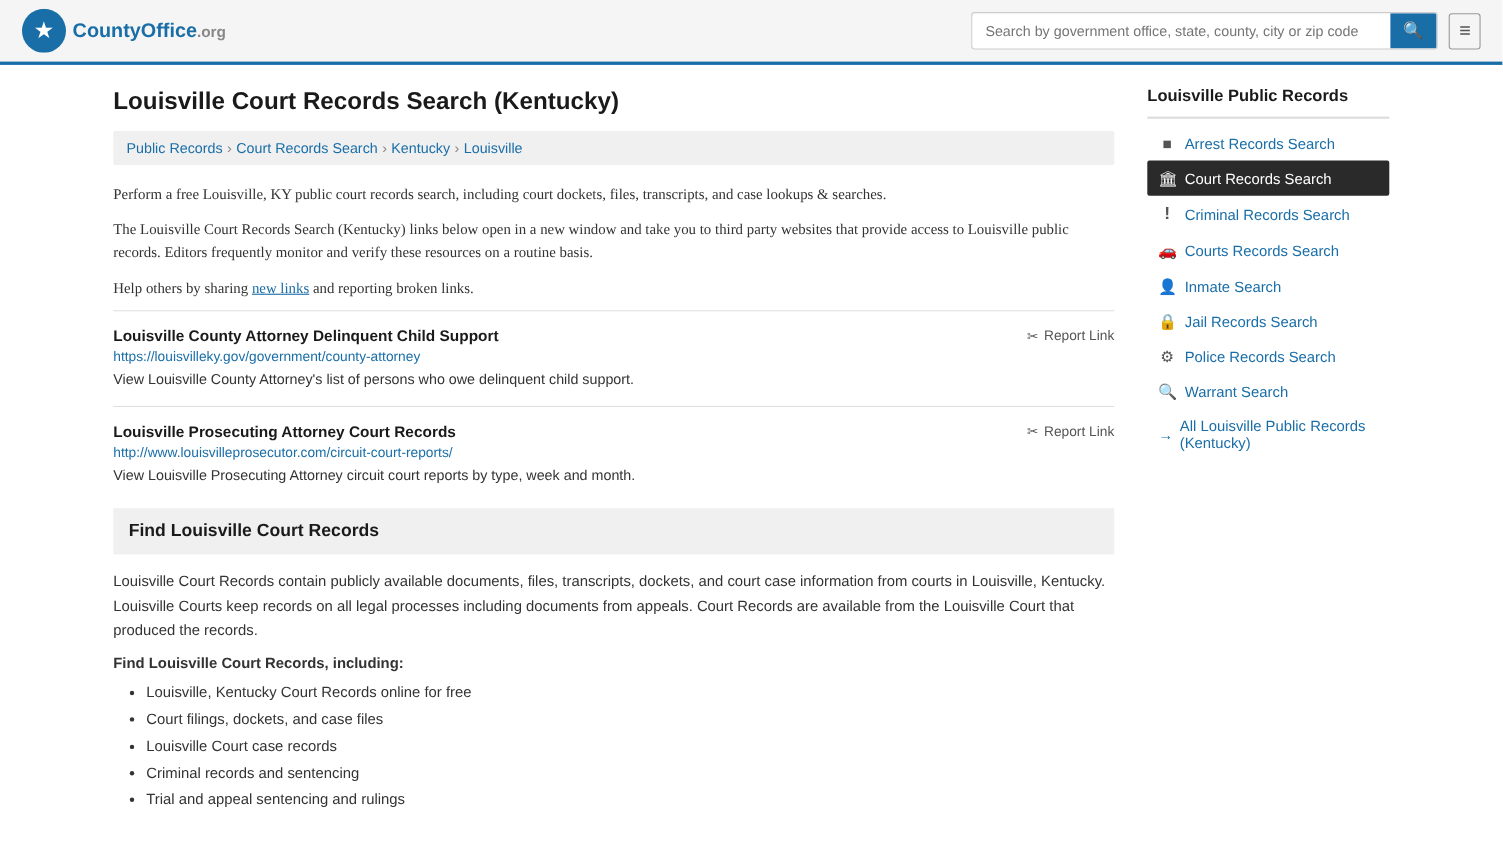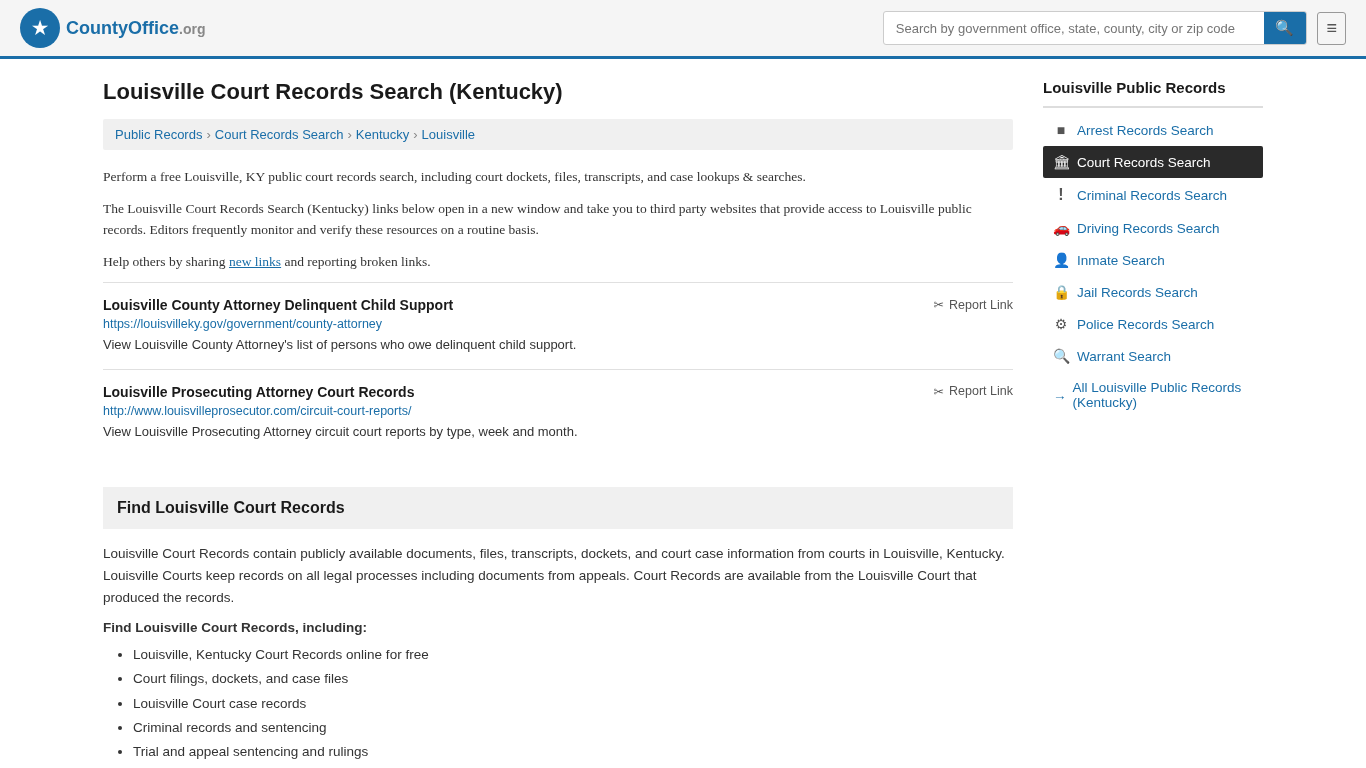--- a/index.html
+++ b/index.html
@@ -120,21 +120,21 @@
     }
 
     
     .record-item {
       border-top: 1px solid #e0e0e0;
       padding: 14px 0;
     }
     .record-item-header {
       display: flex;
       justify-content: space-between;
-      align-items: flex-start;
+      align-items: center;
       margin-bottom: 4px;
     }
     .record-item-title {
       font-size: 14px;
       font-weight: bold;
       color: #1a1a1a;
       text-decoration: none;
     }
     .report-link-btn {
       display: flex;
@@ -155,21 +155,21 @@
     .record-desc {
       font-size: 13px;
       color: #333;
       line-height: 1.5;
     }
 
     
     .find-section {
       background: #f0f0f0;
       padding: 12px 14px;
-      margin-top: 32px;
+      margin-top: 7px;
       margin-bottom: 14px;
     }
     .find-section h2 {
       font-size: 16px;
       font-weight: bold;
       color: #1a1a1a;
     }
 
     .content-para {
       font-size: 13.5px;
@@ -341,21 +341,21 @@
       <span>Court Records Search</span>
     </a>
 
     <a href="#" class="sidebar-item">
       <span class="sidebar-icon" style="font-weight:bold; font-size:16px;">!</span>
       <span>Criminal Records Search</span>
     </a>
 
     <a href="#" class="sidebar-item">
       <span class="sidebar-icon">🚗</span>
-      <span>Driving Records Search</span>
+      <span>Courts Records Search</span>
     </a>
 
     <a href="#" class="sidebar-item">
       <span class="sidebar-icon">👤</span>
       <span>Inmate Search</span>
     </a>
 
     <a href="#" class="sidebar-item">
       <span class="sidebar-icon">🔒</span>
       <span>Jail Records Search</span>

